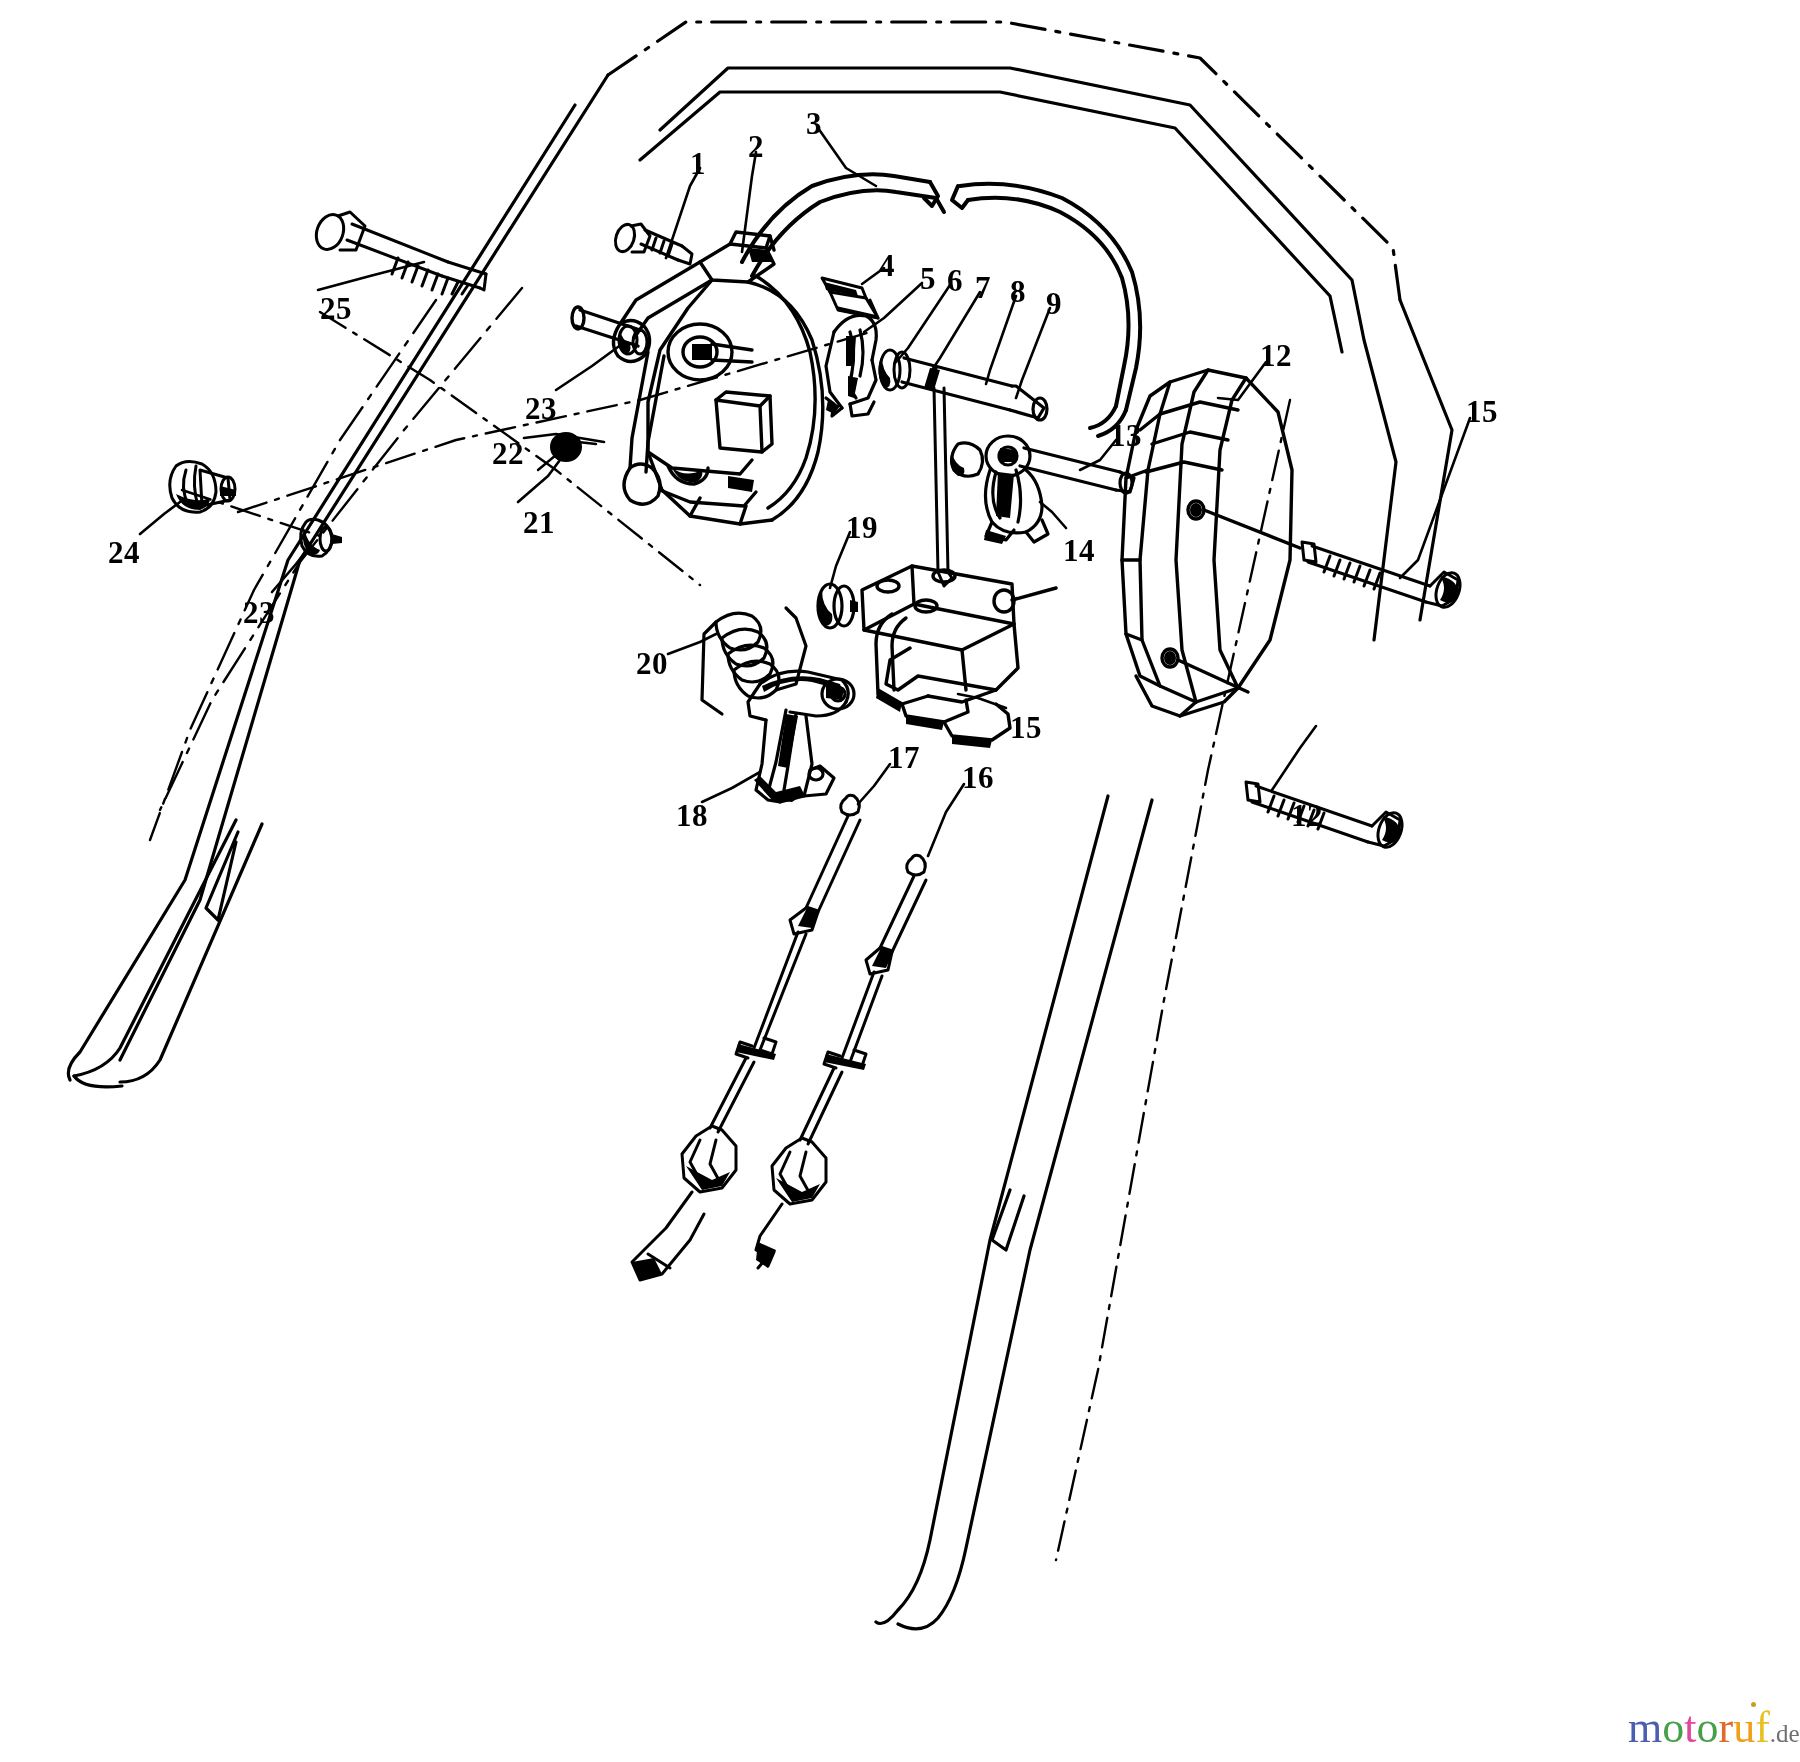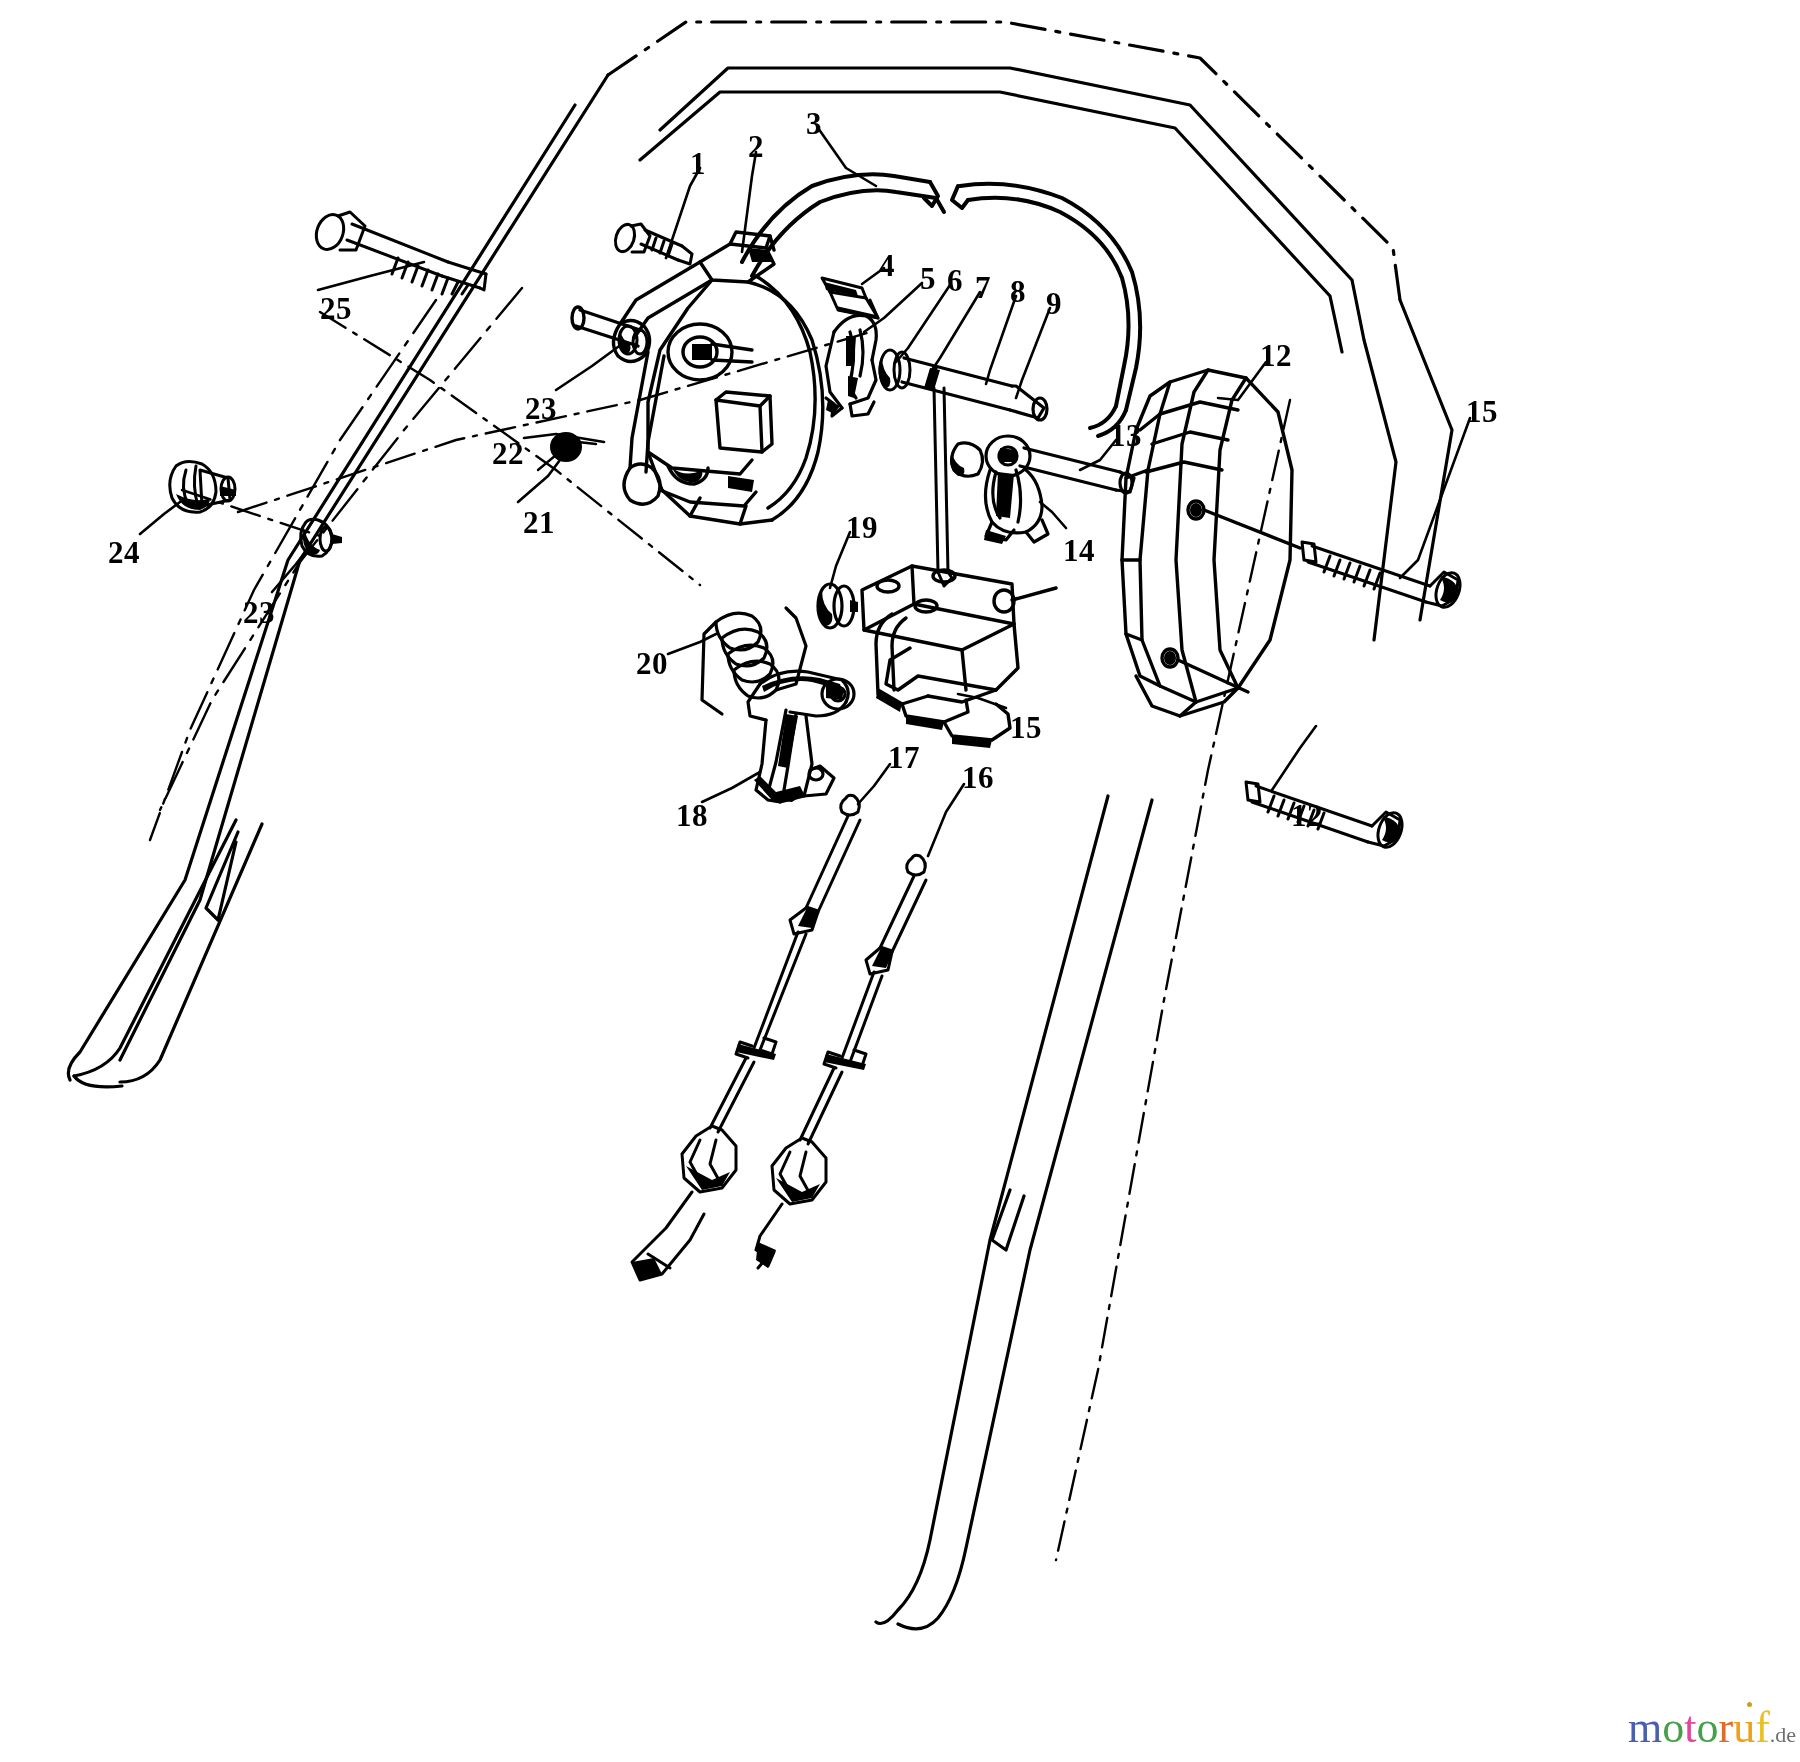--- a/index.html
+++ b/index.html
@@ -36,21 +36,21 @@
     position:absolute;
     left:1628px;top:1706px;
     font-family:"Liberation Serif", serif;
     font-size:44px;
     line-height:1;
     white-space:nowrap;
     user-select:none;
   }
   #watermark .l{display:inline-block;}
   #watermark .suffix{
-    font-size:22px;
+    font-size:25px;
     color:#6f6f6f;
     vertical-align:baseline;
   }
   #watermark .dot{
     position:absolute;
     width:5px;height:5px;border-radius:50%;
     background:#c8a020;
     right:44px;top:-4px;
   }
 </style>

